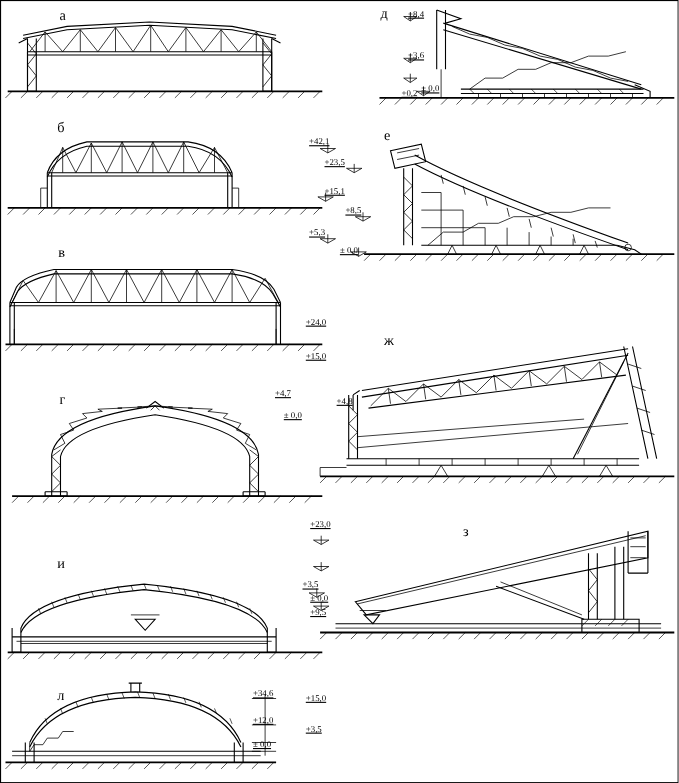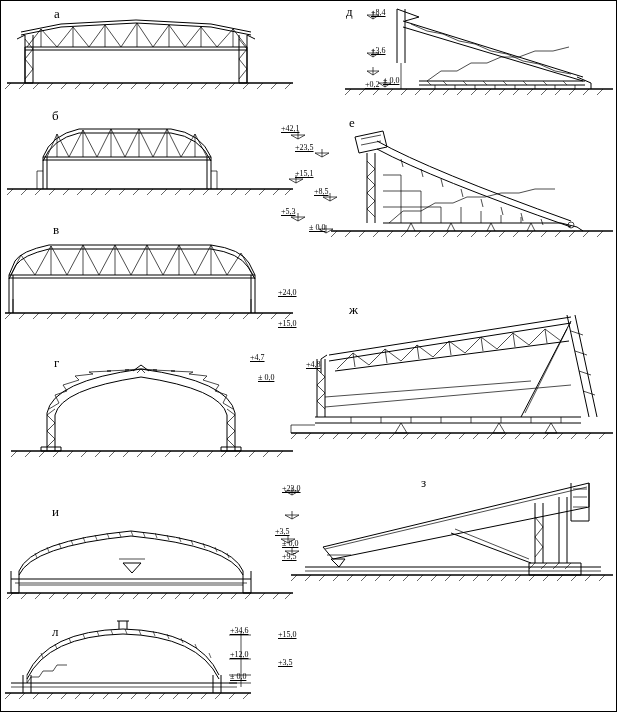--- a/index.html
+++ b/index.html
@@ -619,18 +619,18 @@
   <div class="elev" style="left:364px;top:80px;">+0,2</div>
   <div class="elev" style="left:382px;top:76px;">± 0,0</div>
 
   <div class="elev" style="left:280px;top:124px;">+42,1</div>
   <div class="elev" style="left:294px;top:143px;">+23,5</div>
   <div class="elev" style="left:278px;top:169px;margin-left:16px;">+15,1</div>
   <div class="elev" style="left:313px;top:187px;text-align:right;">+8,5</div>
   <div class="elev" style="left:280px;top:207px;">+5,3</div>
   <div class="elev" style="left:308px;top:223px;">± 0,0</div>
 
-  <div class="elev" style="left:281px;top:484px;text-align:right;">+23,0</div>
+  <div class="elev" style="left:281px;top:472px;text-align:right;">+23,0</div>
   <div class="elev" style="left:281px;top:504px;margin-top:48px;">+9,5</div>
   <div class="elev" style="left:274px;top:527px;">+3,5</div>
   <div class="elev" style="left:281px;top:539px;">± 0,0</div>
 
 </div>
 
 </body></html>

